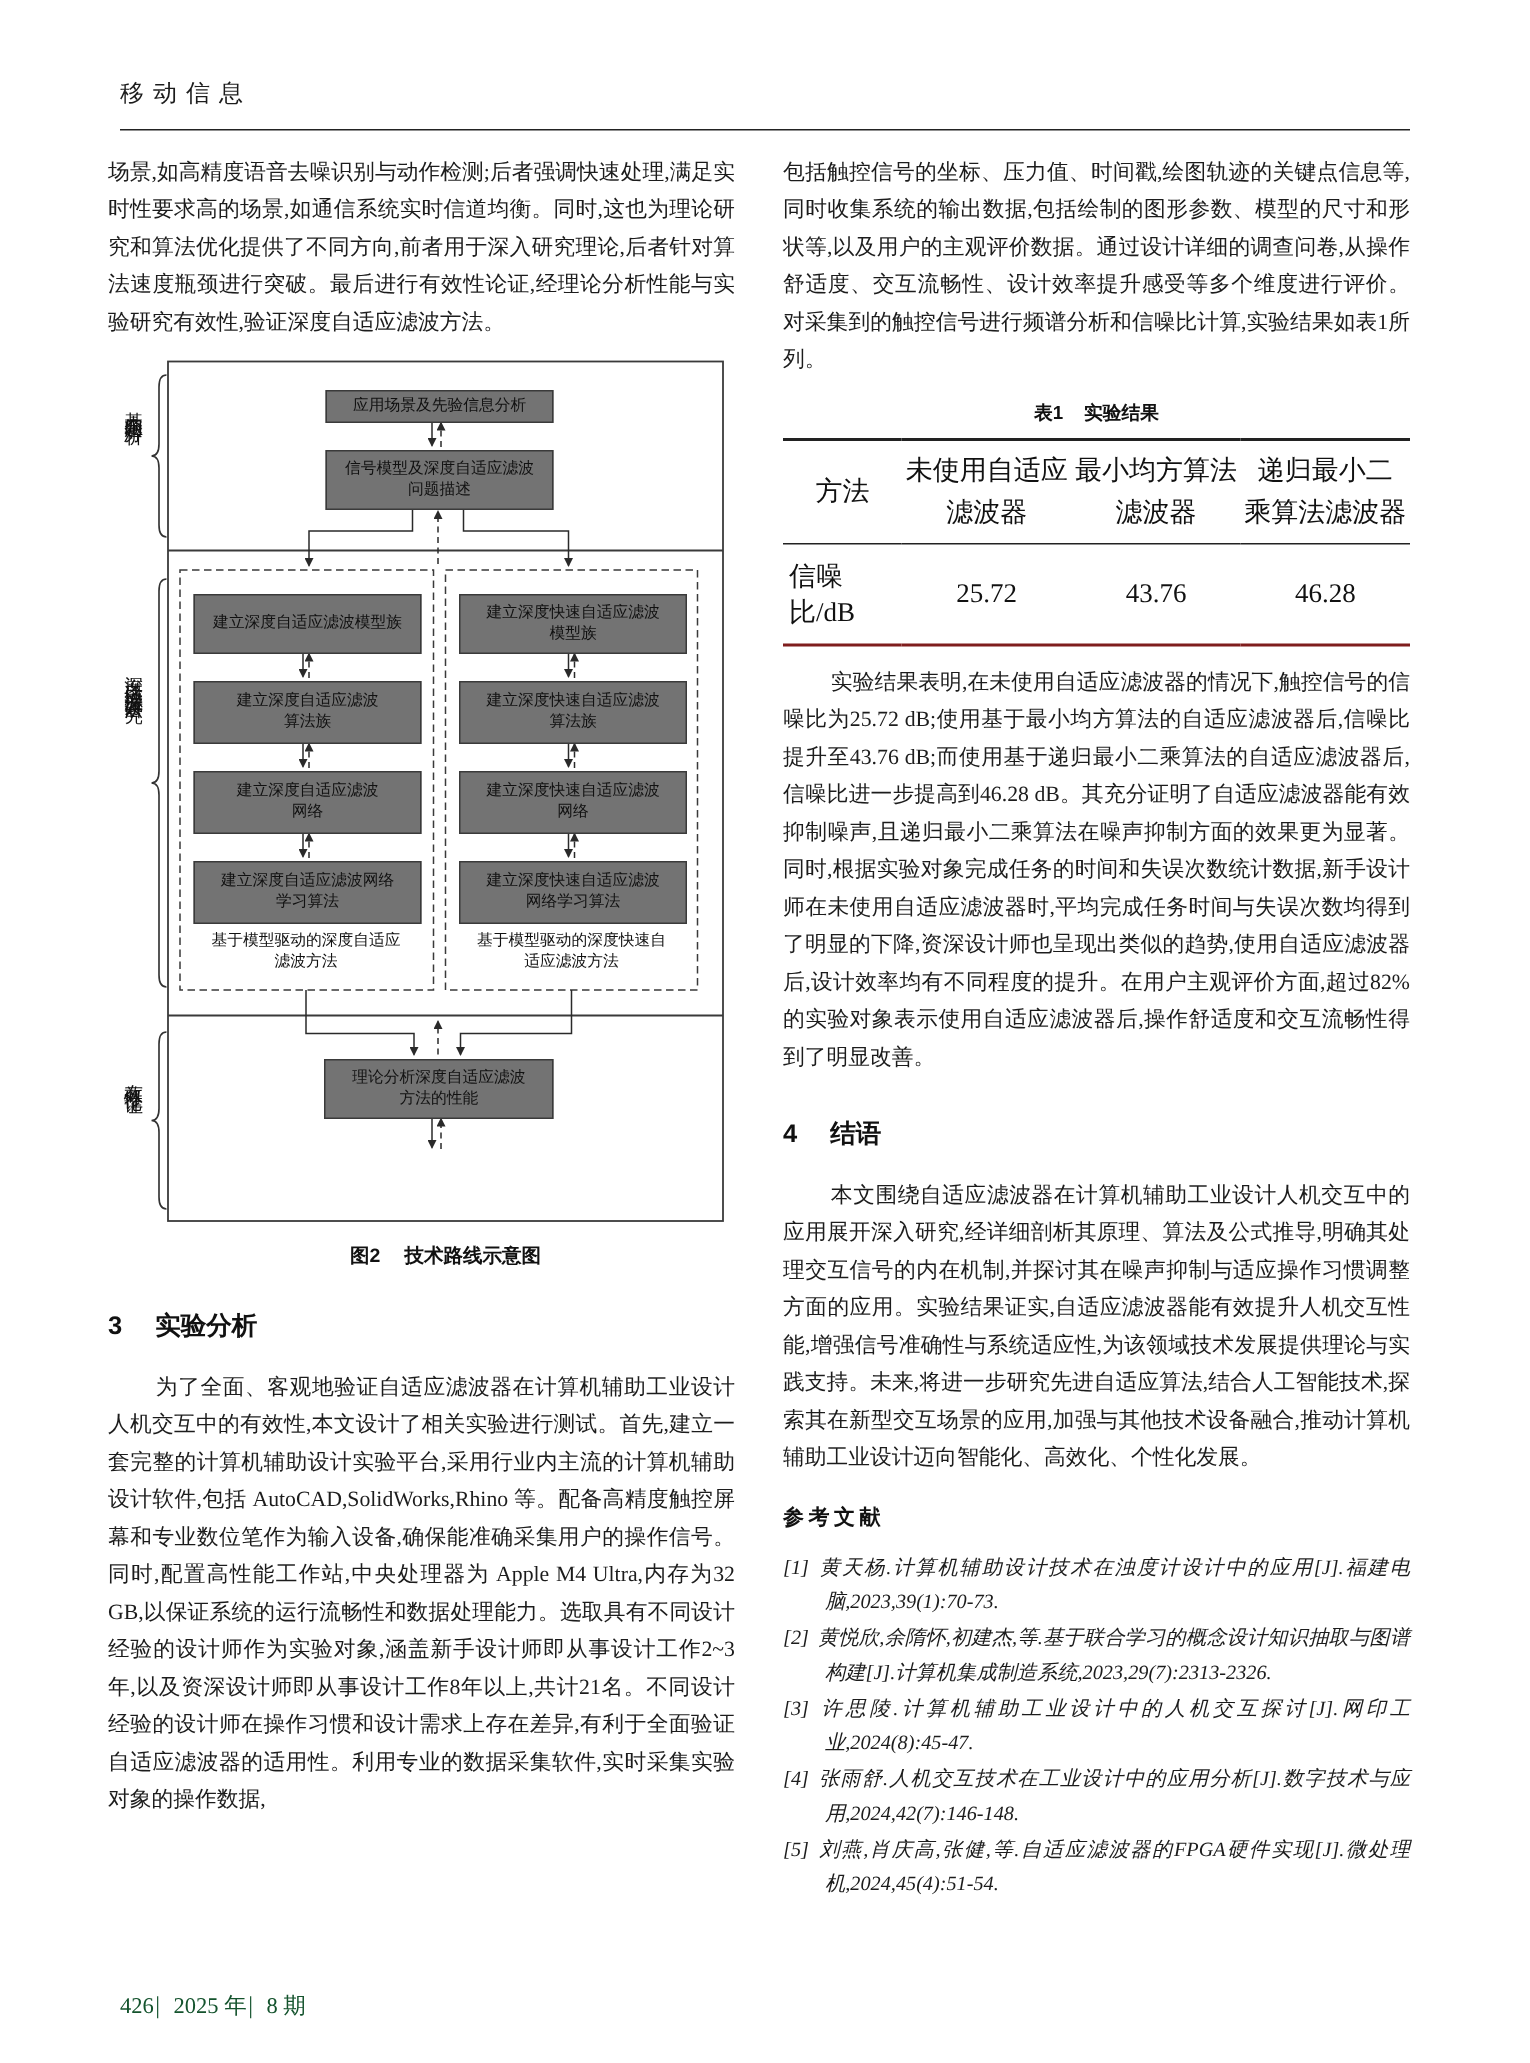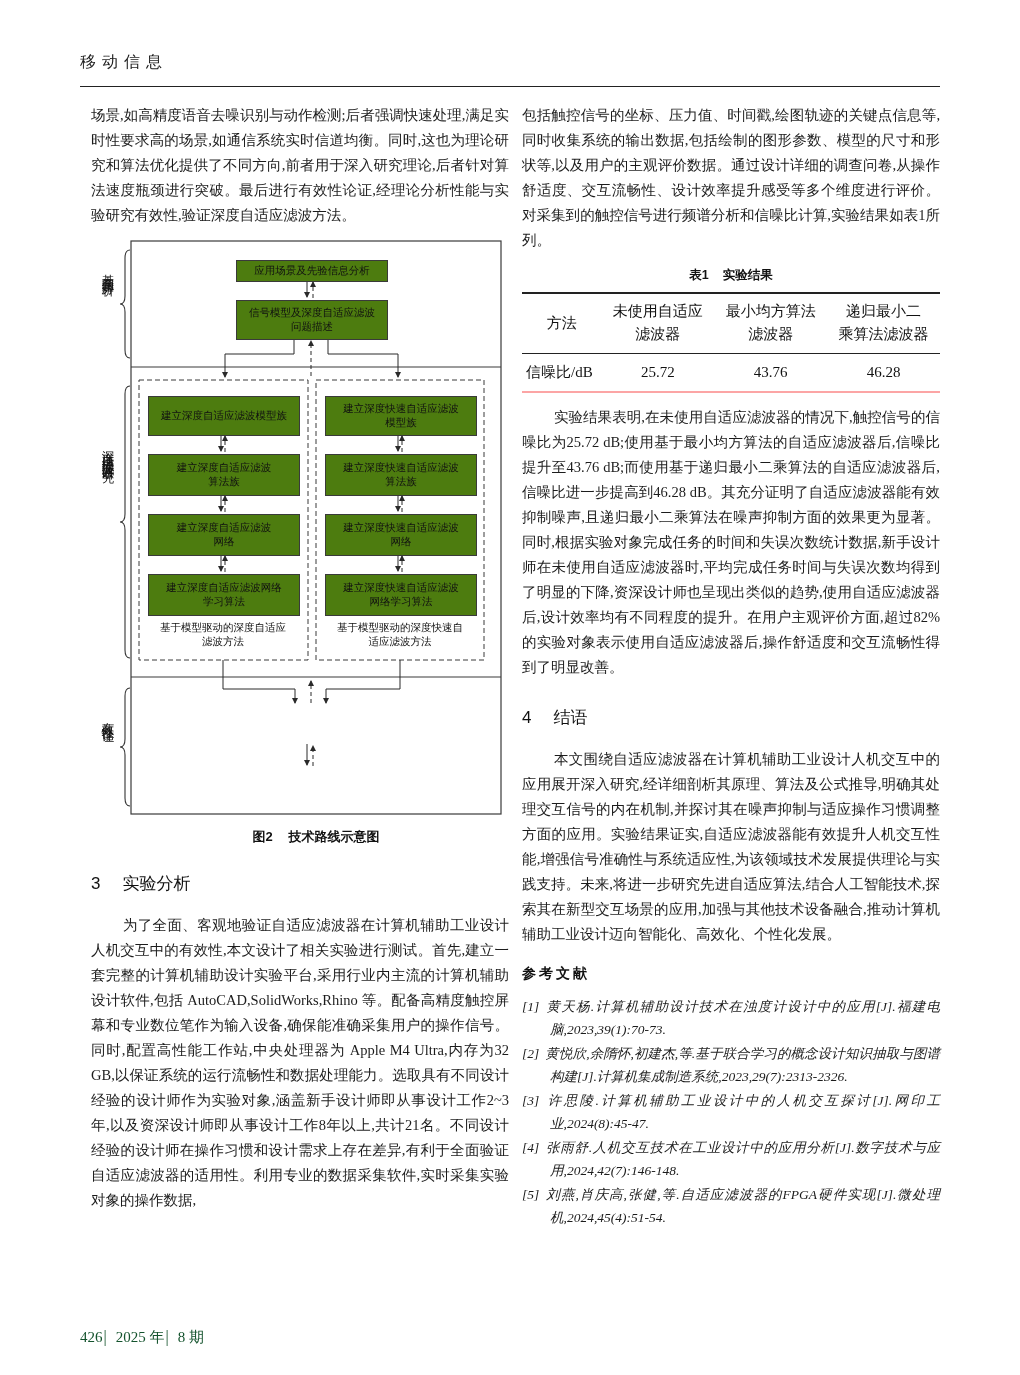--- a/index.html
+++ b/index.html
@@ -5,51 +5,51 @@
   html,body{margin:0;padding:0;background:#e8e8e8;}
   .page{
     position:relative;width:1020px;height:1375px;margin:0 auto;background:#ffffff;
     font-family:"Liberation Serif","DejaVu Serif",serif;color:#1c1c1c;overflow:hidden;
   }
   
   .journal-title{position:absolute;left:80px;top:52px;font-size:16px;letter-spacing:6px;}
   .header-rule{position:absolute;left:80px;top:86px;width:860px;height:0;border-top:1.2px solid #222;}
   
   .col{position:absolute;top:103px;width:418px;}
-  .col-left{left:91px;}
+  .col-left{left:72px;}
   .col-right{left:522px;}
   .para{font-size:14.5px;line-height:25px;text-align:justify;margin:0;text-justify:inter-ideograph;}
   .indent{text-indent:2.2em;}
-  .sec-head{font-family:"Liberation Sans","DejaVu Sans",sans-serif;font-weight:normal;font-size:17px;margin:26px 0 18px 0;color:#111;}
+  .sec-head{font-family:"Liberation Sans","DejaVu Sans",sans-serif;font-weight:bold;font-size:17px;margin:26px 0 18px 0;color:#111;}
   .sec-head .sec-num{margin-right:22px;}
   
   .fig-wrap{position:relative;width:418px;height:578px;margin-top:12px;}
   .fig-svg{position:absolute;left:0;top:0;pointer-events:none;}
   .fnode{
     position:absolute;display:flex;align-items:center;justify-content:center;
-    border:1px solid #3a3a3a;background:#4d7c0f;font-size:10.5px;line-height:1.3;
+    border:1px solid #3a3a3a;background:#737373;font-size:10.5px;line-height:1.3;
     text-align:center;white-space:pre-line;color:#111;
   }
   .fcap{
     position:absolute;display:flex;align-items:center;justify-content:center;
     font-size:10.5px;line-height:1.35;text-align:center;white-space:pre-line;color:#111;
   }
   .vlabel{
     position:absolute;writing-mode:vertical-rl;text-orientation:upright;
     font-size:12.5px;letter-spacing:2px;color:#111;
   }
   .fig-caption{width:370px;margin:10px 0 0 40px;text-align:center;
     font-family:"Liberation Sans","DejaVu Sans",sans-serif;font-weight:bold;font-size:13px;color:#111;}
   .fig-caption .cap-label{margin-right:16px;}
   
   .tbl-caption{text-align:center;font-family:"Liberation Sans","DejaVu Sans",sans-serif;
     font-weight:bold;font-size:12.5px;margin:14px 0 8px 0;color:#111;}
   .tbl-caption .cap-label{margin-right:14px;}
-  table.res{width:100%;border-collapse:collapse;font-size:15px;color:#111;
-    border-top:2px solid #222;border-bottom:2px solid #fca5a5;}
+  table.res{width:100%;border-collapse:collapse;font-size:18px;color:#111;
+    border-top:2px solid #222;border-bottom:2px solid #7f1d1d;}
   table.res th{font-weight:normal;padding:6px 2px;line-height:1.55;text-align:center;
     border-bottom:1.1px solid #222;white-space:pre-line;vertical-align:middle;}
   table.res td{padding:9px 2px;text-align:center;font-family:Liberation Serif, serif;}
   table.res td.row-label{text-align:left;padding-left:4px;}
   
   .refs-head{text-align:left;font-family:"Liberation Sans","DejaVu Sans",sans-serif;
     font-weight:bold;font-size:14px;letter-spacing:3px;margin:18px 0 12px 0;color:#111;}
   .ref{font-size:13.5px;font-style:italic;line-height:23.5px;text-align:justify;
     padding-left:28px;text-indent:-28px;margin:0;}
   .ref .ref-num{margin-right:6px;font-style:italic;}
@@ -134,20 +134,22 @@
 模型族</div>
       <div class="fnode" style="left:234px;top:214px;width:150px;height:40px;">建立深度快速自适应滤波
 算法族</div>
       <div class="fnode" style="left:234px;top:274px;width:150px;height:40px;">建立深度快速自适应滤波
 网络</div>
       <div class="fnode" style="left:234px;top:334px;width:150px;height:40px;">建立深度快速自适应滤波
 网络学习算法</div>
       <div class="fcap" style="left:229px;top:378px;width:160px;height:34px;">基于模型驱动的深度快速自
 适应滤波方法</div>
 
+      <div class="fnode" style="left:144px;top:466px;width:151px;height:38px;">理论分析深度自适应滤波
+方法的性能</div>
     </div>
 
     <div class="fig-caption">
       <span class="cap-label">图2</span><span>技术路线示意图</span>
     </div>
 
     <div class="sec-head">
       <span class="sec-num">3</span><span>实验分析</span>
     </div>
 

